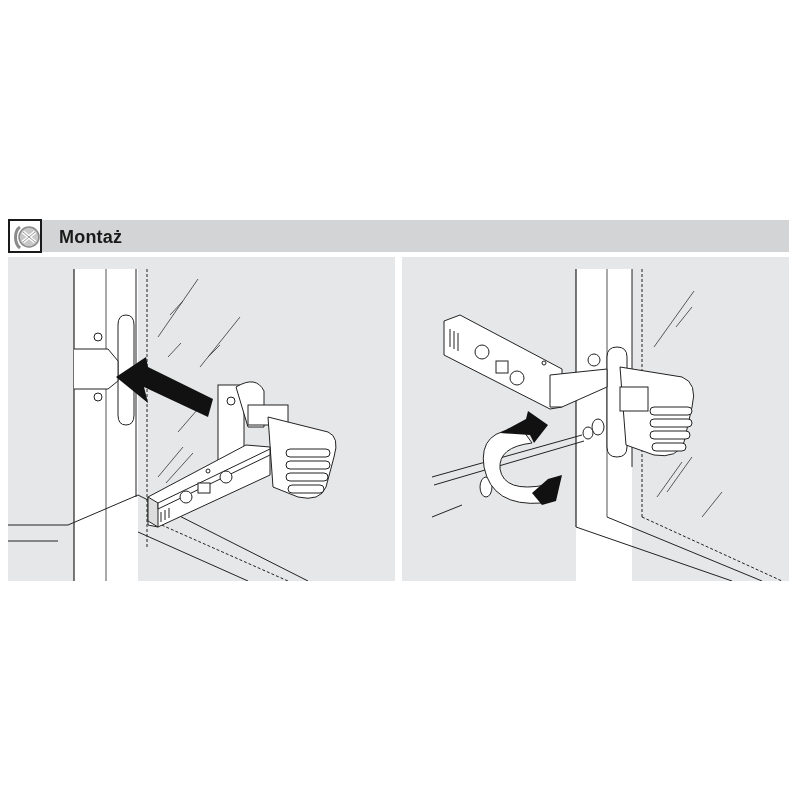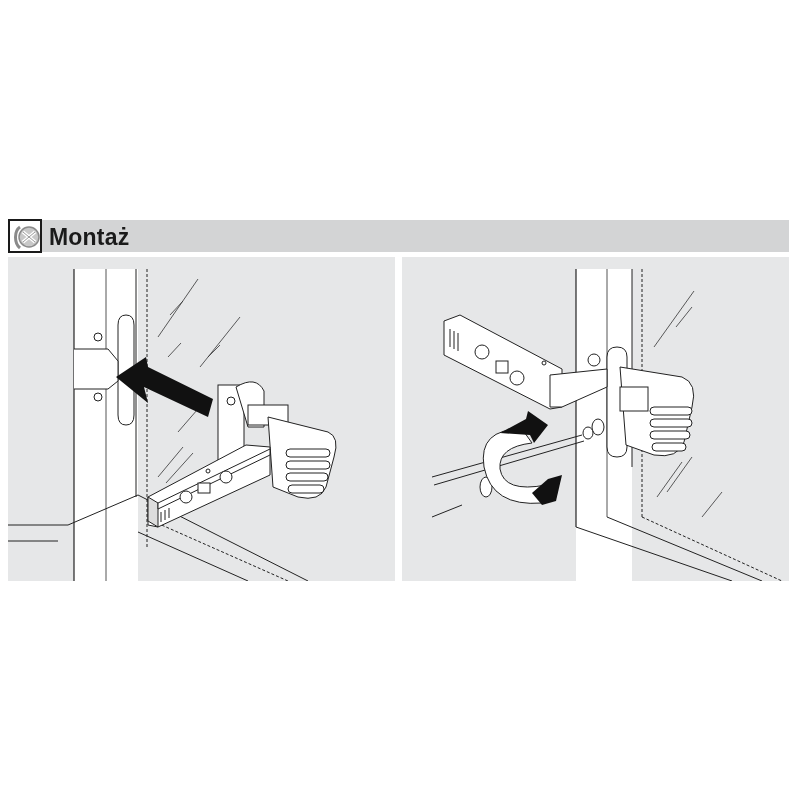--- a/index.html
+++ b/index.html
@@ -1,20 +1,20 @@
 <!DOCTYPE html>
 <html><head>
   <meta charset="utf-8">
   <style>
     html, body { margin:0; padding:0; background:#ffffff; }
     body { width:800px; height:800px; position:relative; overflow:hidden; font-family:"Liberation Sans", sans-serif; }
     .header-bar { position:absolute; left:8px; top:220px; width:781px; height:32px; background:#d3d4d5; }
     .icon-box { position:absolute; left:8px; top:219px; width:34px; height:34px; border:2px solid #1a1a1a; background:#ffffff; box-sizing:border-box; }
     .icon-box svg { position:absolute; left:1px; top:1px; }
-    .title { position:absolute; left:49px; top:224px; font-size:23px; font-weight:bold; color:#1a1a1a; line-height:26px; letter-spacing:0.2px; }
+    .title { position:absolute; left:59px; top:224px; font-size:18px; font-weight:bold; color:#1a1a1a; line-height:26px; letter-spacing:0.2px; }
     .panel { position:absolute; top:257px; height:324px; background:#e6e7e8; overflow:hidden; }
     .panel.left { left:8px; width:387px; }
     .panel.right { left:402px; width:387px; }
     .panel svg { position:absolute; left:0; top:0; }
   </style>
 </head>
 <body>
 
 <div class="header-bar"></div>
 <div class="icon-box">

